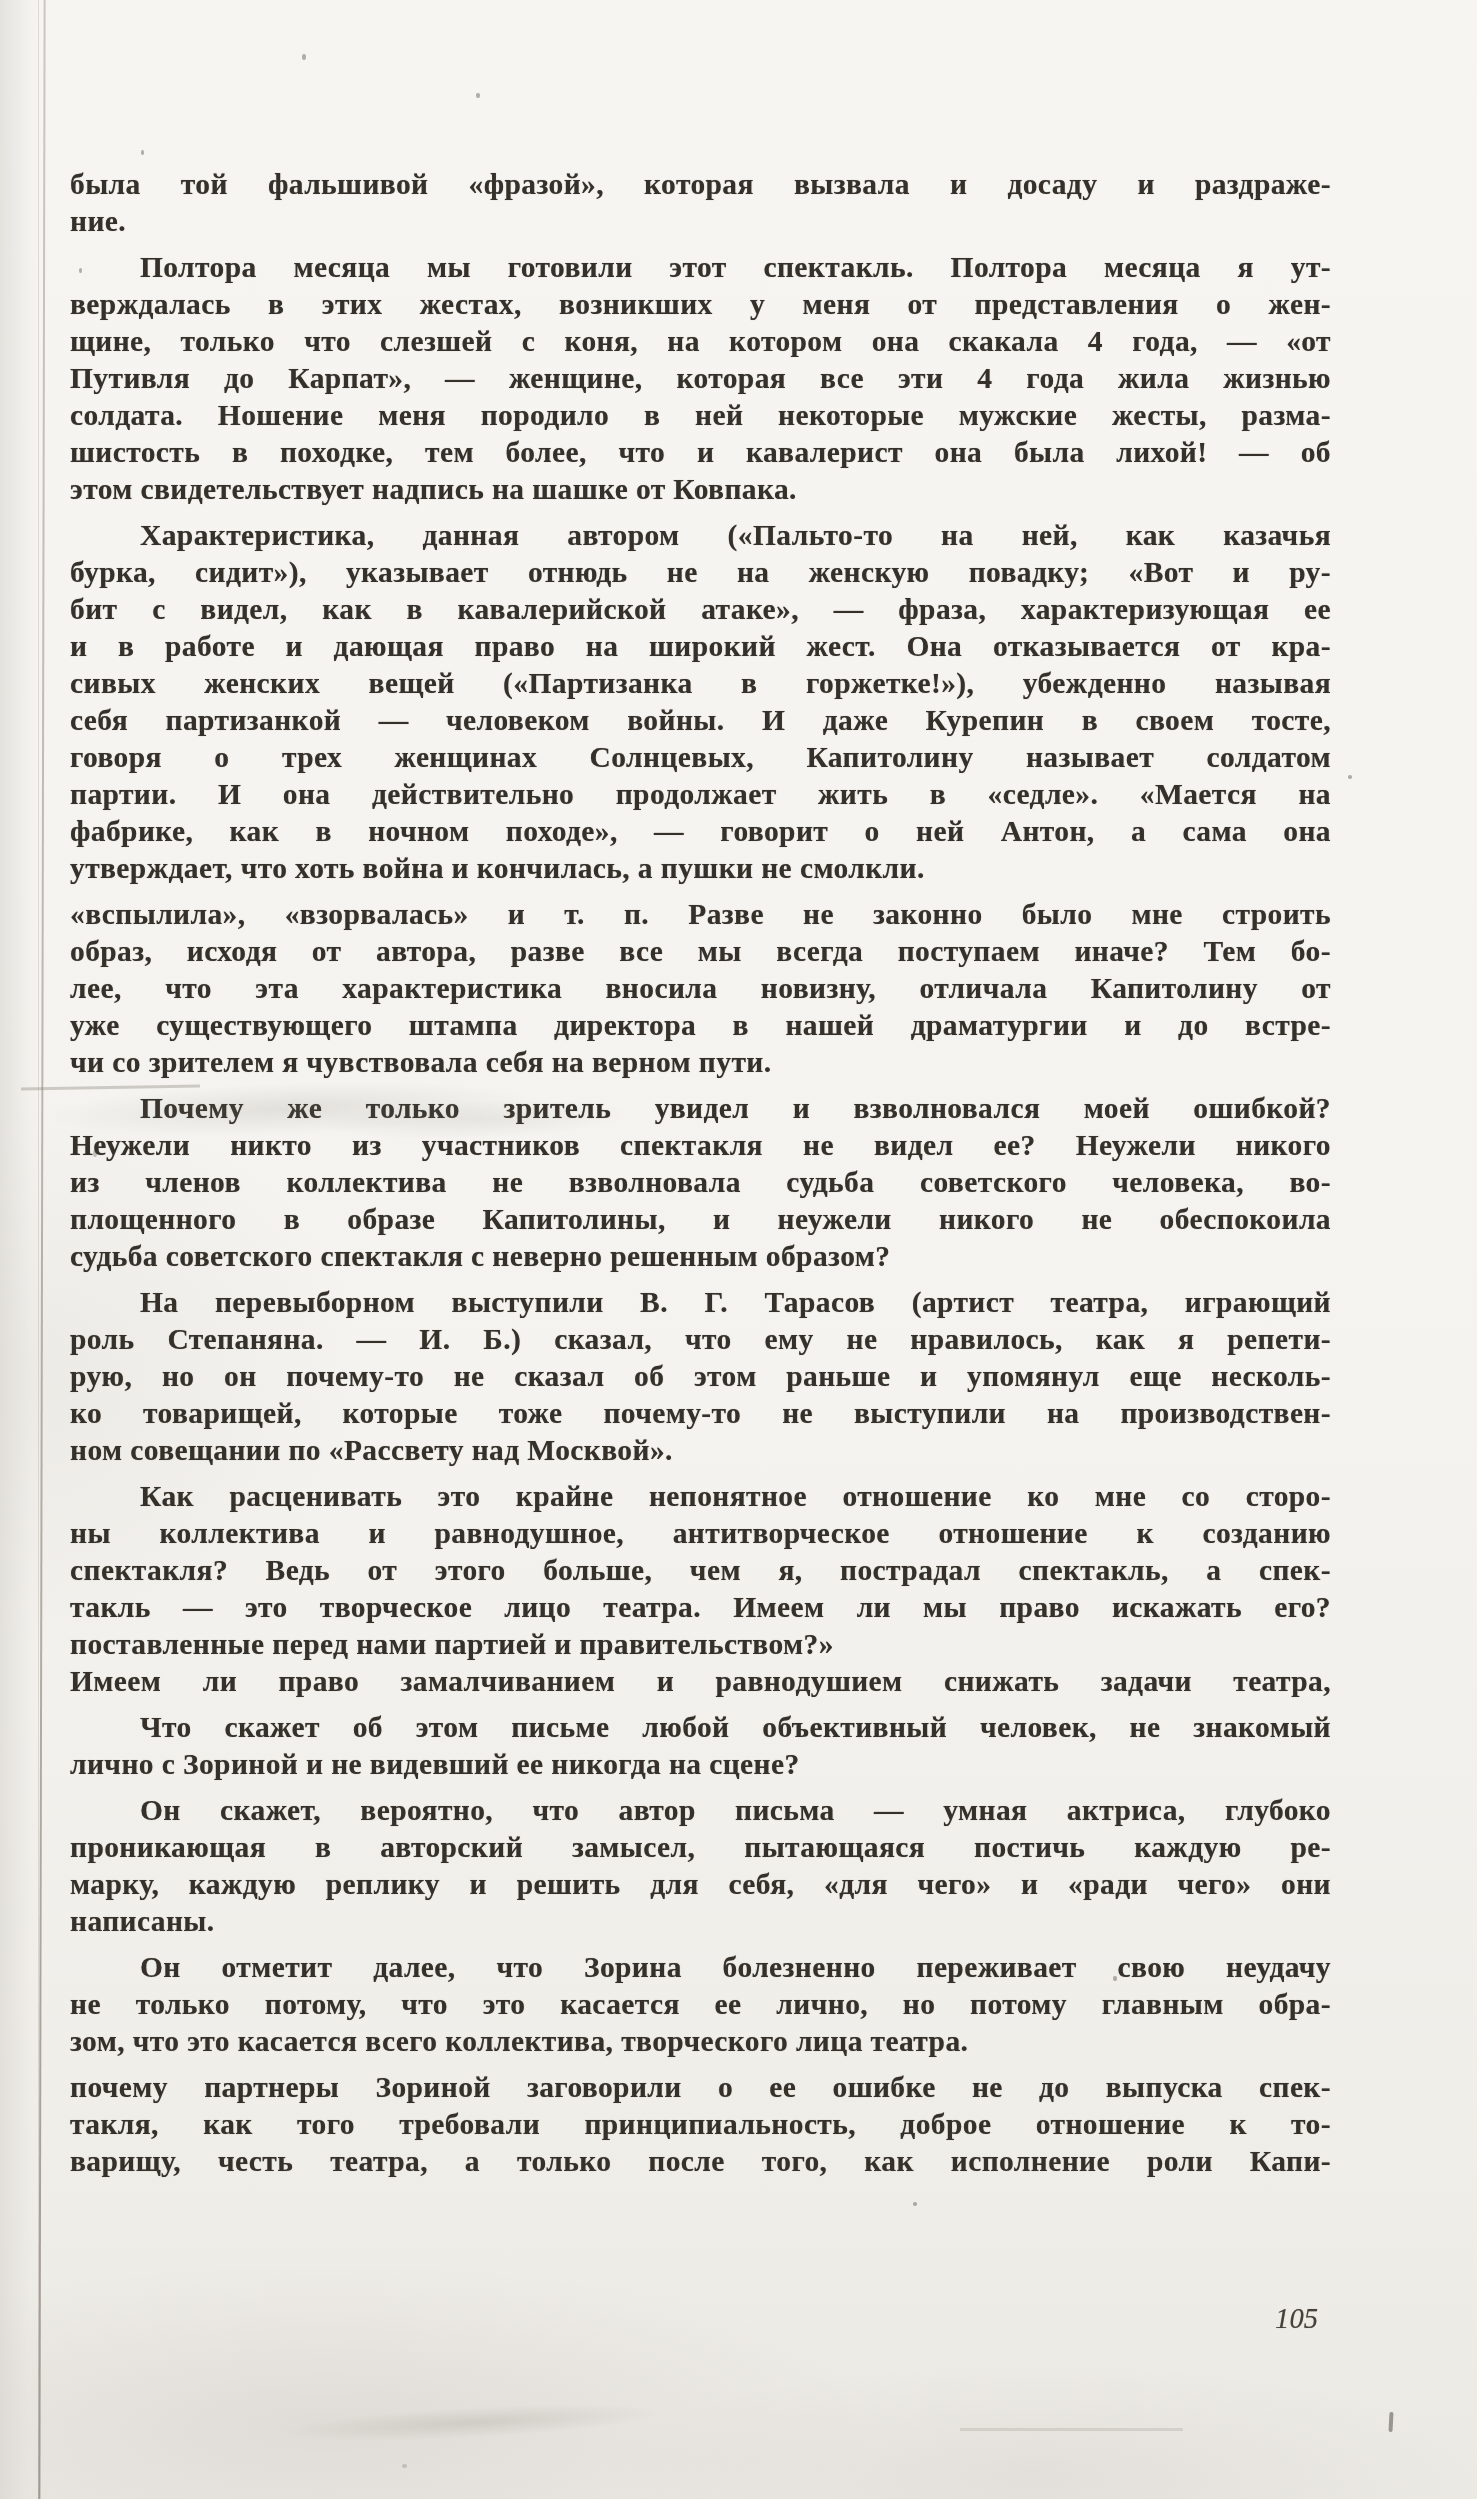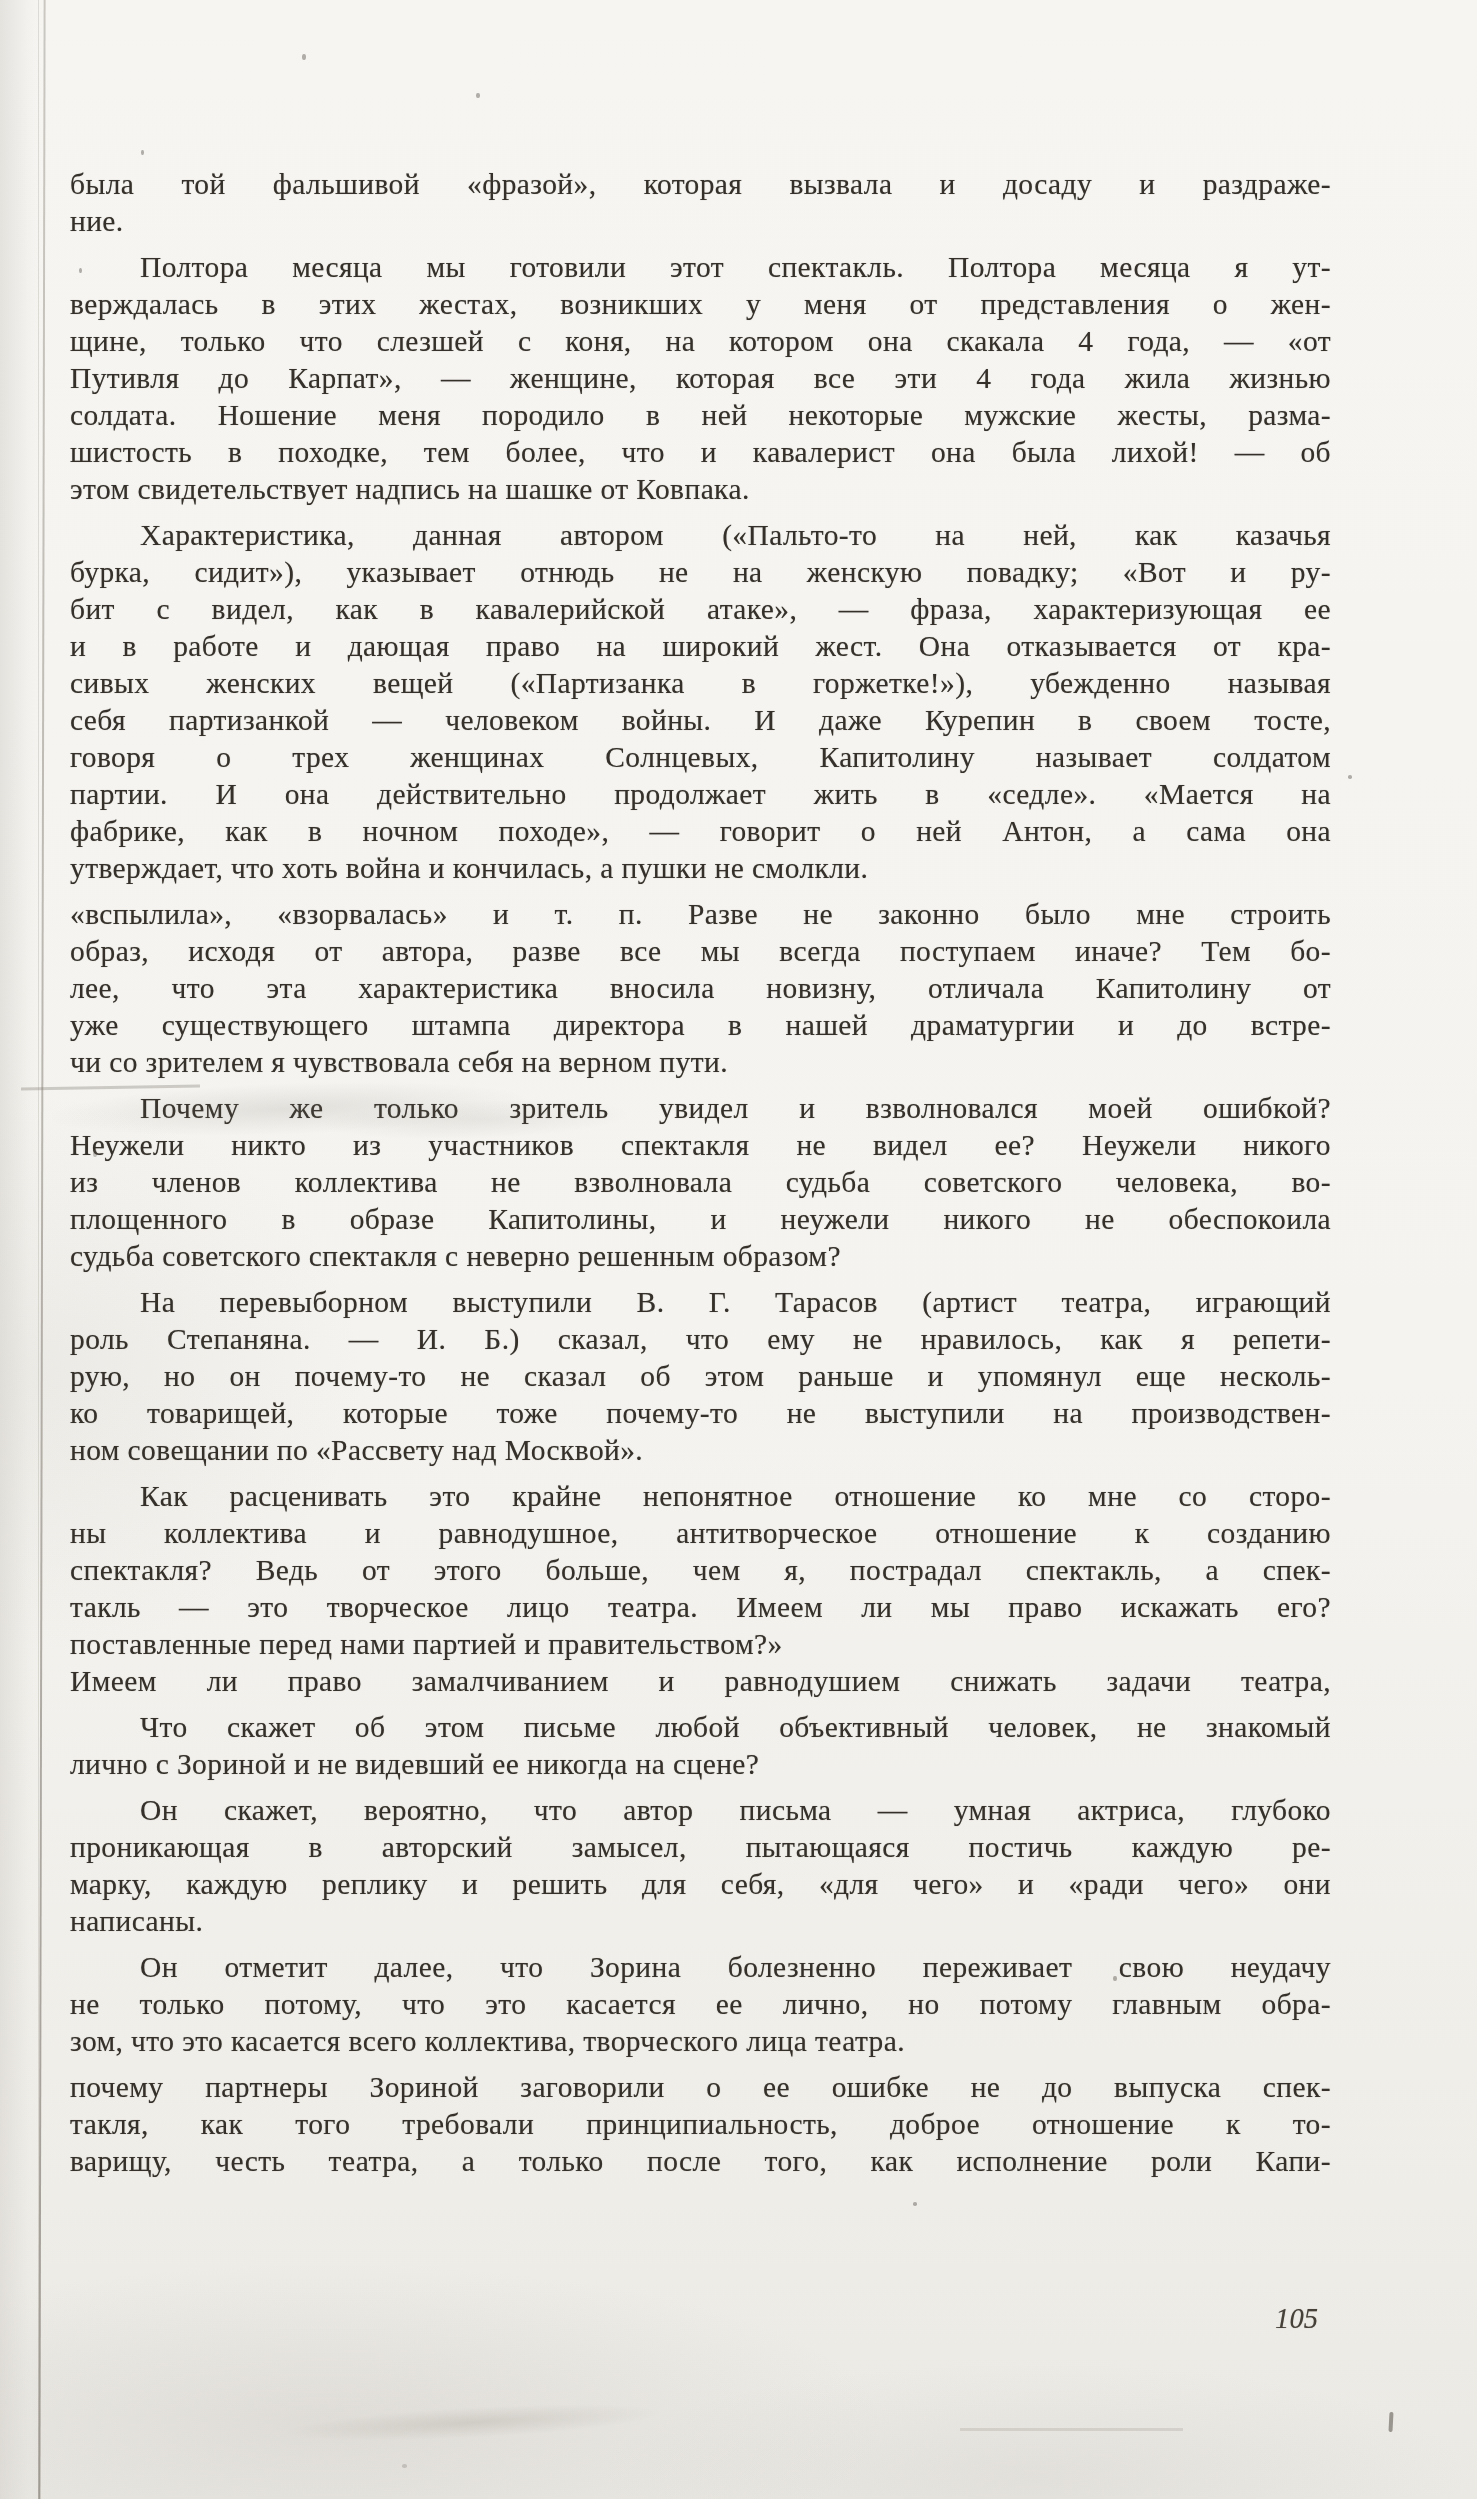--- a/index.html
+++ b/index.html
@@ -44,20 +44,21 @@
   .para { margin: 0 0 9px 0; padding: 0; }
   .line {
     display: block;
     font-size: 29.5px;
     line-height: 37px;
     letter-spacing: 0.4px;
     text-align: justify;
     text-align-last: justify;
     color: #35312a;
     text-shadow: 0 0 0.9px rgba(56,51,44,0.45);
+    font-weight: bold;
   }
   .line.indent { padding-left: 70px; }
   .line.short { text-align-last: left; }
   .page-number {
     position: absolute; top: 2303px; right: 159px;
     font-size: 28.6px; font-style: italic;
     color: #454038;
     text-shadow: 0 0 0.9px rgba(60,55,48,0.4);
   }
   

